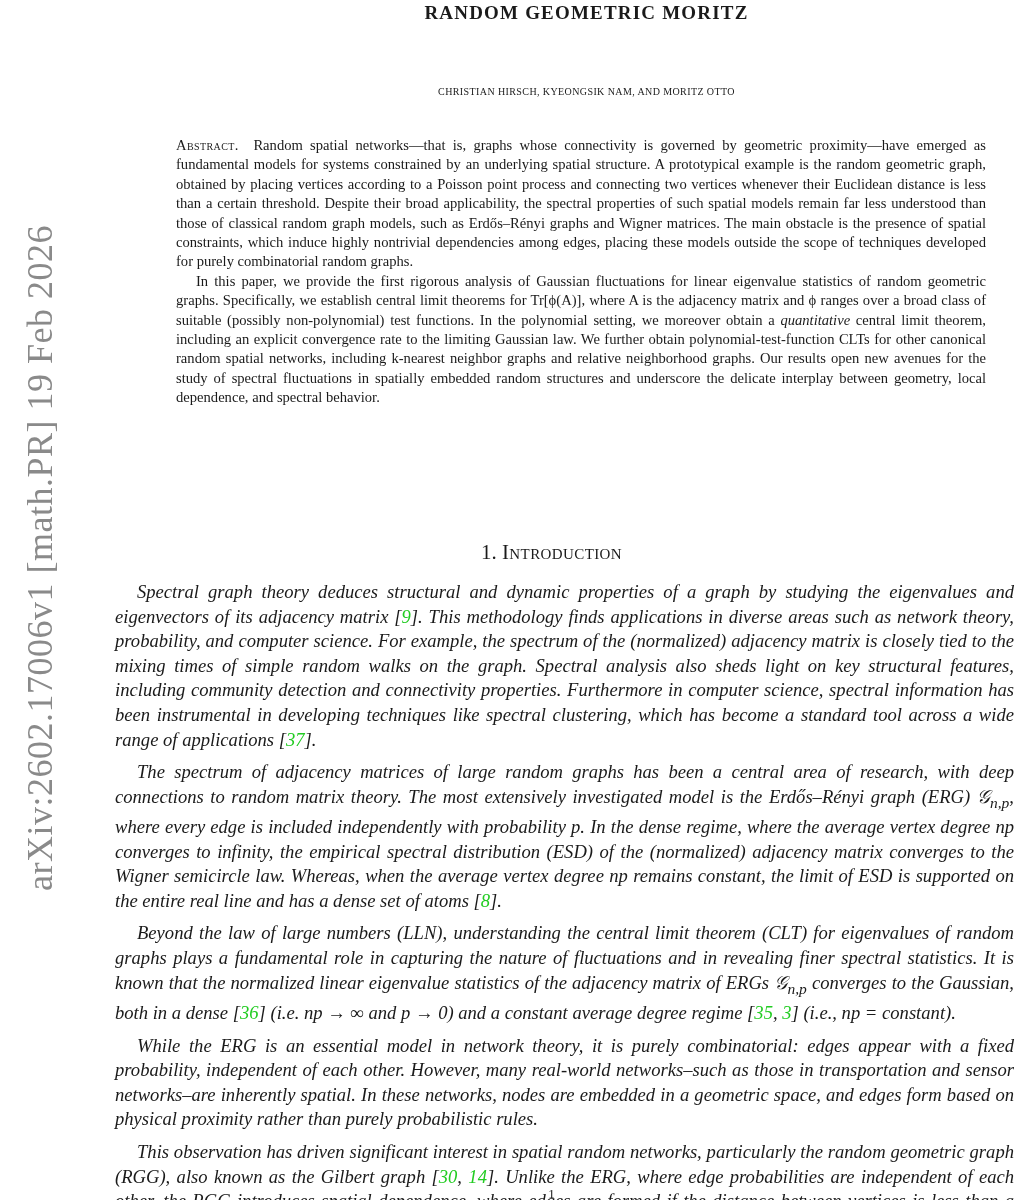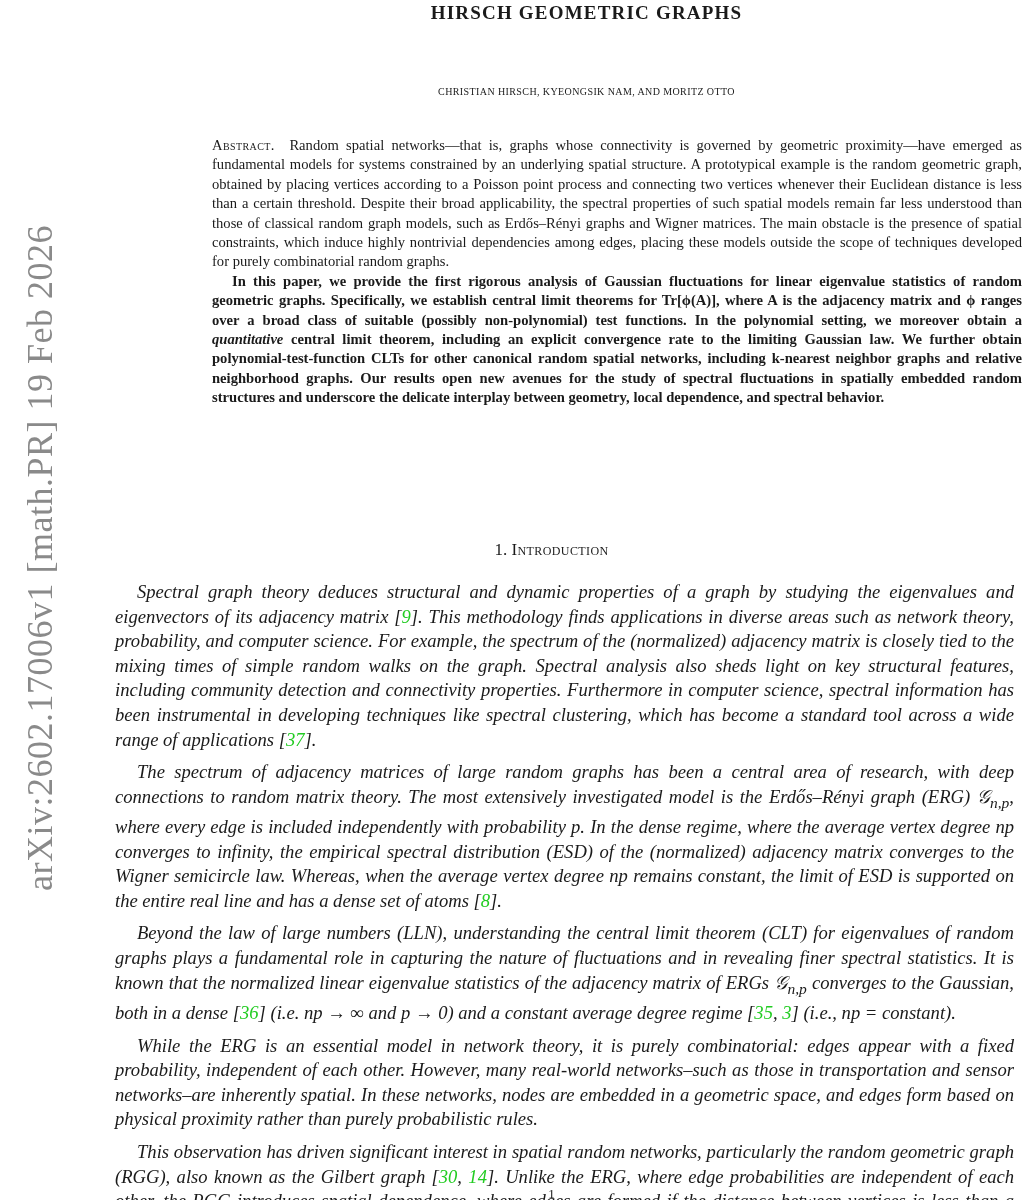--- a/index.html
+++ b/index.html
@@ -8,41 +8,41 @@
   .arxiv-stamp { position:absolute; left:-340px; top:530px; width:760px; height:56px;
          transform:rotate(-90deg); transform-origin:center center; text-align:center;
          font-family:"Liberation Serif",serif; font-size:36px; color:#8a8a8a; letter-spacing:0.5px;
          white-space:nowrap; line-height:56px; }
   .title { position:absolute; left:150px; width:873px; top:0px; text-align:center;
          font-family:"Liberation Serif",serif; font-weight:bold; font-size:19px; letter-spacing:1.2px;
          line-height:26px; }
   .authors { position:absolute; left:150px; width:873px; top:86px; text-align:center;
          font-family:"Liberation Serif",serif; font-size:10px; letter-spacing:0.4px; }
   .abstract { position:absolute; left:176px; width:810px; top:136px;
-         font-family:"Liberation Serif",serif; font-size:14.6px; line-height:19.4px; text-align:justify;margin-left:36px; }
+         font-family:"Liberation Serif",serif; font-size:14.6px; line-height:19.4px; text-align:justify; }
   .abstract p { margin:0; text-indent:0; }
-  .abstract p + p { text-indent:20px;font-weight:bold; }
+  .abstract p + p { text-indent:20px; }
   .sc { font-variant:small-caps; letter-spacing:0.4px; }
   .section-title { position:absolute; left:80px; width:943px; top:540px; text-align:center;
-         font-family:"Liberation Serif",serif; font-size:17px; }
+         font-family:"Liberation Serif",serif; font-size:21px; }
   .body-text { position:absolute; left:107px; width:915px; top:572px;
          font-family:"Liberation Serif",serif; font-size:18.6px; line-height:24.6px; text-align:justify; }
   .body-text p { margin:8px; text-indent:22px;font-style:italic; }
   .cite { color:#22cc22; }
   em { font-style:italic; }
   .page-num { position:absolute; left:80px; width:943px; top:1186px; text-align:center;
          font-family:"Liberation Serif",serif; font-size:13px; }
 </style>
 </head>
 <body>
 
 <div class="arxiv-stamp">arXiv:2602.17006v1  [math.PR]  19 Feb 2026</div>
 
 <div class="title">
-  <div>HIRSCH GEOMETRIC GRAPHS</div>
+  <div>RANDOM GEOMETRIC MORITZ</div>
 </div>
 
 <div class="authors">CHRISTIAN HIRSCH, KYEONGSIK NAM, AND MORITZ OTTO</div>
 
 <div class="abstract">
   <p><span class="sc">Abstract.</span>&nbsp; <span>Random spatial networks—that is, graphs whose connectivity is governed by geometric proximity—have emerged as fundamental models for systems constrained by an underlying spatial structure. A prototypical example is the random geometric graph, obtained by placing vertices according to a Poisson point process and connecting two vertices whenever their Euclidean distance is less than a certain threshold. Despite their broad applicability, the spectral properties of such spatial models remain far less understood than those of classical random graph models, such as Erdős–Rényi graphs and Wigner matrices. The main obstacle is the presence of spatial constraints, which induce highly nontrivial dependencies among edges, placing these models outside the scope of techniques developed for purely combinatorial random graphs.</span></p>
   <p><span>In this paper, we provide the first rigorous analysis of Gaussian fluctuations for linear eigenvalue statistics of random geometric graphs. Specifically, we establish central limit theorems for Tr[ϕ(A)], where A is the adjacency matrix and ϕ ranges over a broad class of suitable (possibly non-polynomial) test functions. In the polynomial setting, we moreover obtain a </span><em>quantitative</em><span> central limit theorem, including an explicit convergence rate to the limiting Gaussian law. We further obtain polynomial-test-function CLTs for other canonical random spatial networks, including k-nearest neighbor graphs and relative neighborhood graphs. Our results open new avenues for the study of spectral fluctuations in spatially embedded random structures and underscore the delicate interplay between geometry, local dependence, and spectral behavior.</span></p>
 </div>
 
 <div class="section-title">

